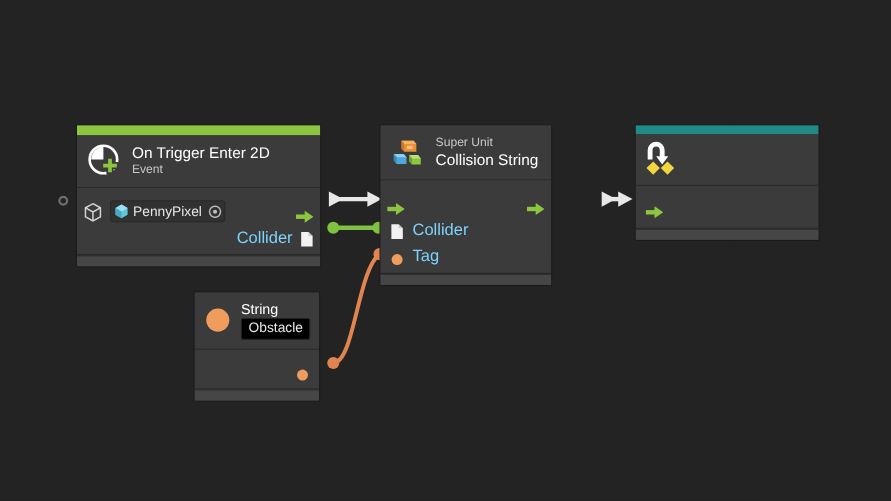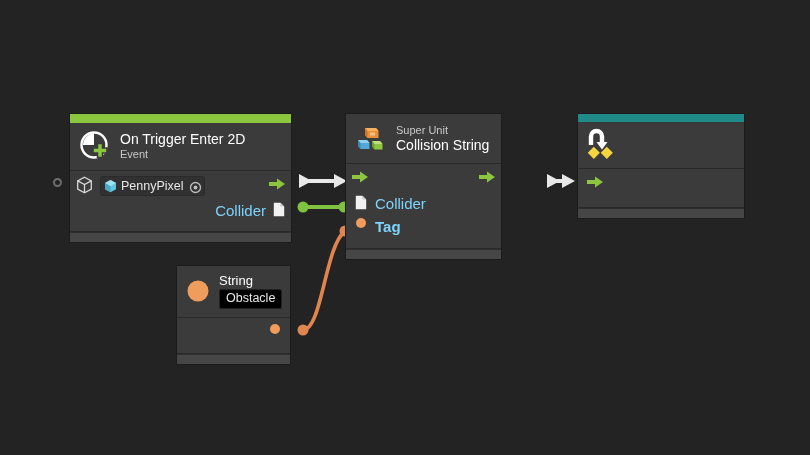--- a/index.html
+++ b/index.html
@@ -58,21 +58,21 @@
   }
   .node-footer {
     background: #464646;
     height: 10px;
     border-top: 1px solid #2e2e2e;
     box-sizing: border-box;
   }
   .port-row {
     position: relative;
     display: flex;
-    align-items: flex-start;
+    align-items: flex-end;
     height: 23px;
     padding: 0 6px;
     box-sizing: border-box;
   }
   .port-label {
     color: #7dd3fc;
     font-size: 15px;
   }
   .spacer { flex: 1 1 auto; }
 
@@ -288,21 +288,21 @@
           <svg viewBox="0 0 12 15" width="12" height="15">
             <path d="M0.8,0.8 h6.6 l3.8,3.8 v9.6 h-10.4 z" fill="#f2f2f2"></path>
             <path d="M7.4,0.8 v3.8 h3.8" fill="#c9c9c9"></path>
           </svg>
         </span>
         <span class="port-label" style="margin-left:8px;">Collider</span>
       </div>
 
       <div class="port-row">
         <span class="dot-orange" style="margin-left:4px;"></span>
-        <span class="port-label" style="margin-left:9px;font-weight:bold;">Tag</span>
+        <span class="port-label" style="margin-left:9px;">Tag</span>
       </div>
     </div>
     <div class="node-footer"></div>
   </div>
 
   <div class="node" style="left:577px; top:113px; width:168px;">
     <div class="node-accent" style="background:#1f8a87; height:8px;"></div>
     <div class="node-header" style="padding-top:5px;">
       <div class="node-header-icon">
         <svg viewBox="0 0 34 34" width="34" height="34">

